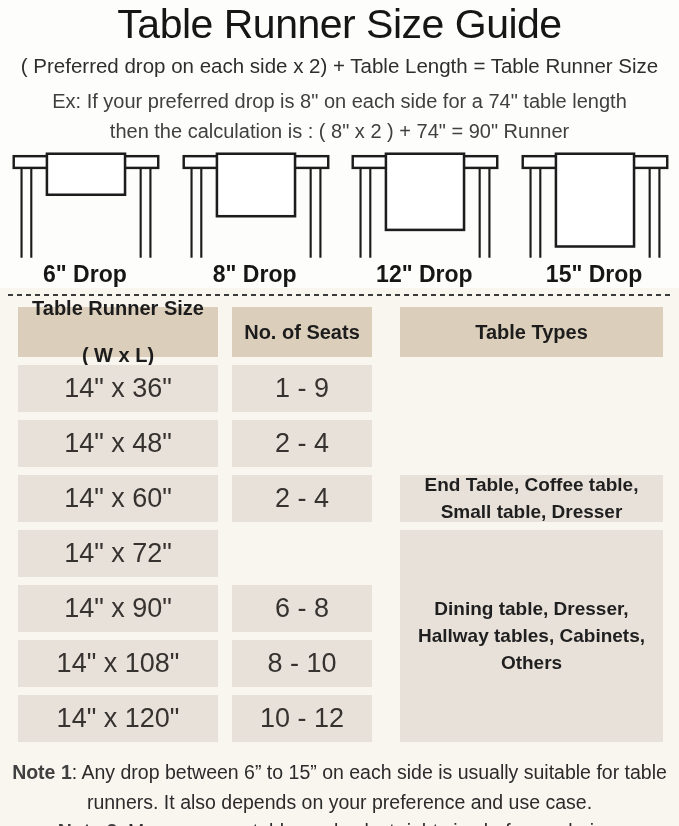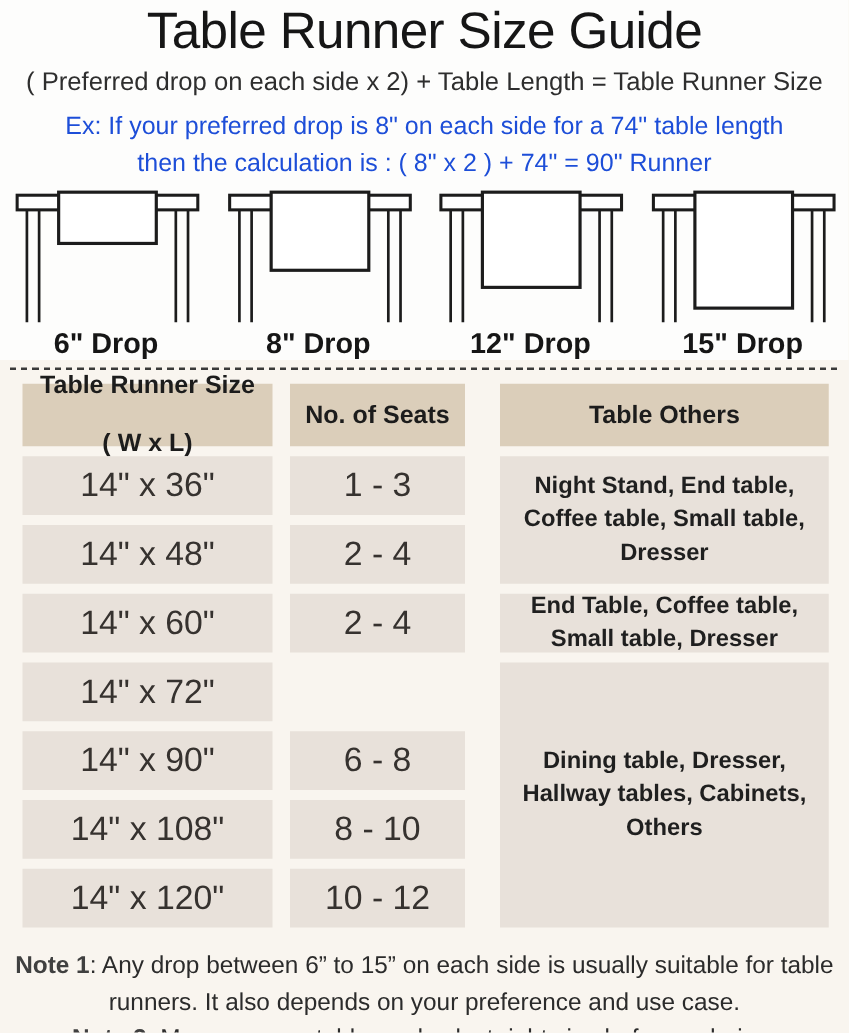--- a/index.html
+++ b/index.html
@@ -10,21 +10,21 @@
     color:#2b2b2b;
     overflow:hidden;
   }
   .top-section { background:#fdfdfc; padding-top:2px; }
   .title {
     text-align:center; font-size:41px; font-weight:400;
     letter-spacing:-0.5px; color:#161616; line-height:1.1;
     margin-bottom:7px;
   }
   .formula { text-align:center; font-size:20.5px; color:#2e2e2e; margin-bottom:8px; }
-  .example-line { text-align:center; font-size:20px; color:#1d4ed8; line-height:1.5; }
+  .example-line { text-align:center; font-size:20px; color:#404040; line-height:1.5; }
 
   .illustrations { display:flex; margin-top:5px; height:108px; }
   .illus { flex:1; display:flex; justify-content:center; align-items:flex-start; }
 
   .drop-labels { display:flex; margin-top:2px; }
   .drop-label { flex:1; text-align:center; font-size:23px; font-weight:700; color:#161616; }
 
   .dashed-divider {
     height:2px; margin:6px 8px 0 8px;
     background:repeating-linear-gradient(90deg,#3a3a3a 0 5px,transparent 5px 9px);
@@ -134,43 +134,42 @@
 <div class="dashed-divider"></div>
 
 <div class="table-section">
   <div class="size-grid">
 
     <div class="cell hdr c1" style="grid-row:1">
       <span>Table Runner Size</span>
       <span class="sub">( W x L)</span>
     </div>
     <div class="cell hdr c2" style="grid-row:1">No. of Seats</div>
-    <div class="cell hdr c3" style="grid-row:1">Table Others</div>
+    <div class="cell hdr c3" style="grid-row:1">Table Types</div>
 
     <div class="cell val c1" style="grid-row:2">14" x 36"</div>
-    <div class="cell val c2" style="grid-row:2">1 - 3</div>
+    <div class="cell val c2" style="grid-row:2">1 - 9</div>
 
     <div class="cell val c1" style="grid-row:3">14" x 48"</div>
     <div class="cell val c2" style="grid-row:3">2 - 4</div>
 
     <div class="cell val c1" style="grid-row:4">14" x 60"</div>
     <div class="cell val c2" style="grid-row:4">2 - 4</div>
 
     <div class="cell val c1" style="grid-row:5">14" x 72"</div>
 
     <div class="cell val c1" style="grid-row:6">14" x 90"</div>
     <div class="cell val c2" style="grid-row:6">6 - 8</div>
 
     <div class="cell val c1" style="grid-row:7">14" x 108"</div>
     <div class="cell val c2" style="grid-row:7">8 - 10</div>
 
     <div class="cell val c1" style="grid-row:8">14" x 120"</div>
     <div class="cell val c2" style="grid-row:8">10 - 12</div>
 
-    <div class="cell types c3 span-2">Night Stand, End table, Coffee table, Small table, Dresser</div>
     <div class="cell types c3 row-4">End Table, Coffee table, Small table, Dresser</div>
     <div class="cell types c3 span-4">Dining table, Dresser, Hallway tables, Cabinets, Others</div>
   </div>
 
   <div class="notes">
     <p class="note"><strong>Note 1</strong><span>: Any drop between 6” to 15” on each side is usually suitable for table runners. It also depends on your preference and use case.</span></p>
     <p class="note"><strong>Note 2</strong><span>: Measure your table, and select right size before ordering.</span></p>
   </div>
 </div>
 

